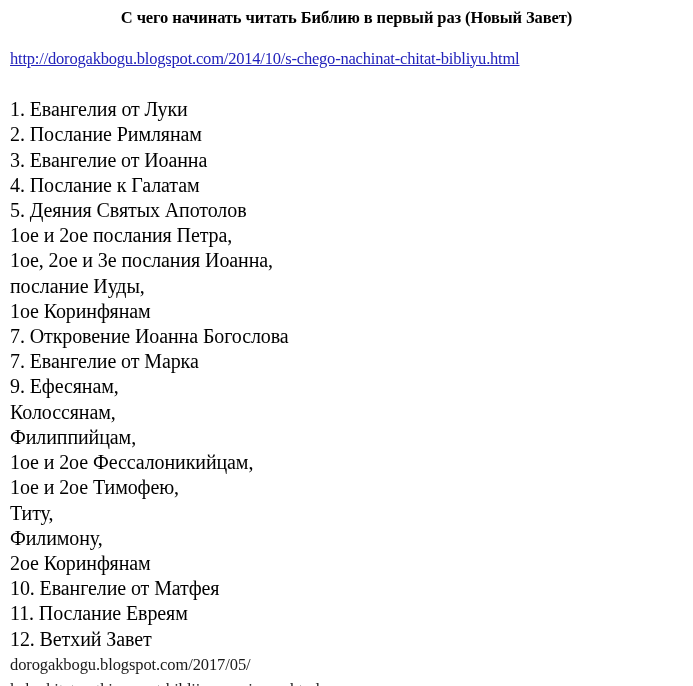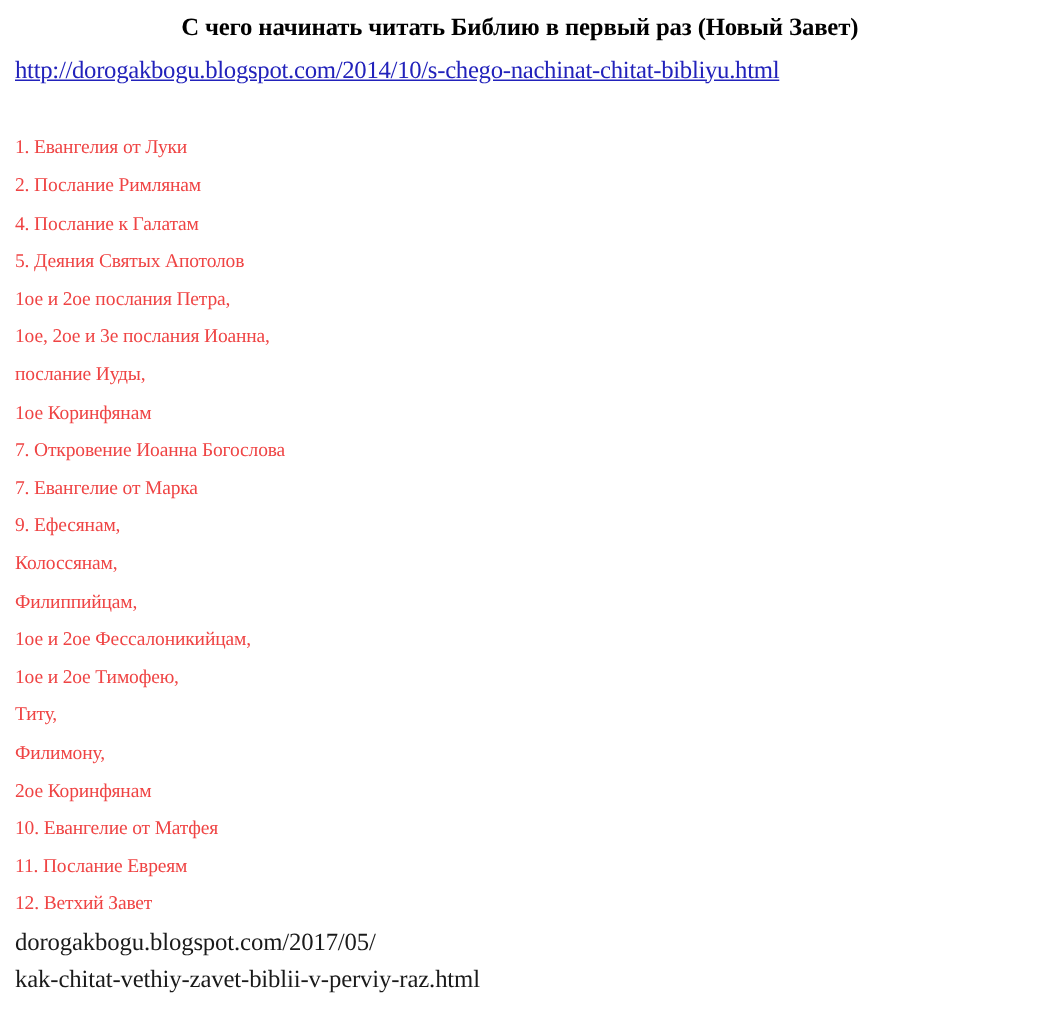--- a/index.html
+++ b/index.html
@@ -24,43 +24,43 @@
   .title {
     font-size: 16.5px;
     font-weight: bold;
     line-height: 1.25;
     letter-spacing: -0.1px;
     color: #000000;
     white-space: nowrap;
     text-align: center;
   }
   .link-row {
-    margin-top: 8px;
+    margin-top: 20px;
   }
   .link {
     font-size: 16.5px;
     color: #2222bb;
     text-decoration: underline;
     line-height: 1.25;
     letter-spacing: -0.2px;
     white-space: nowrap;
     cursor: pointer;
   }
   .spacer {
     height: 28px;
   }
   .list {
     margin: 0;
     padding: 0;
     list-style: none;
   }
   .list li {
-    font-size: 13px;
+    font-size: 20px;
     line-height: 25.2px;
-    color: #ef4444;
+    color: #000000;
     letter-spacing: -0.1px;
     white-space: nowrap;
   }
   .footer-line {
     font-size: 16.5px;
     line-height: 25.2px;
     color: #1a1a1a;
     letter-spacing: -0.1px;
     white-space: nowrap;
   }
@@ -74,20 +74,21 @@
 
   <div class="link-row">
     <span class="link">http://dorogakbogu.blogspot.com/2014/10/s-chego-nachinat-chitat-bibliyu.html</span>
   </div>
 
   <div class="spacer"></div>
 
   <ul class="list">
     <li>1. Евангелия от Луки</li>
     <li>2. Послание Римлянам</li>
+    <li>3. Евангелие от Иоанна</li>
     <li>4. Послание к Галатам</li>
     <li>5. Деяния Святых Апотолов</li>
     <li>1ое и 2ое послания Петра,</li>
     <li>1ое, 2ое и 3е послания Иоанна,</li>
     <li>послание Иуды,</li>
     <li>1ое Коринфянам</li>
     <li>7. Откровение Иоанна Богослова</li>
     <li>7. Евангелие от Марка</li>
     <li>9. Ефесянам,</li>
     <li>Колоссянам,</li>

